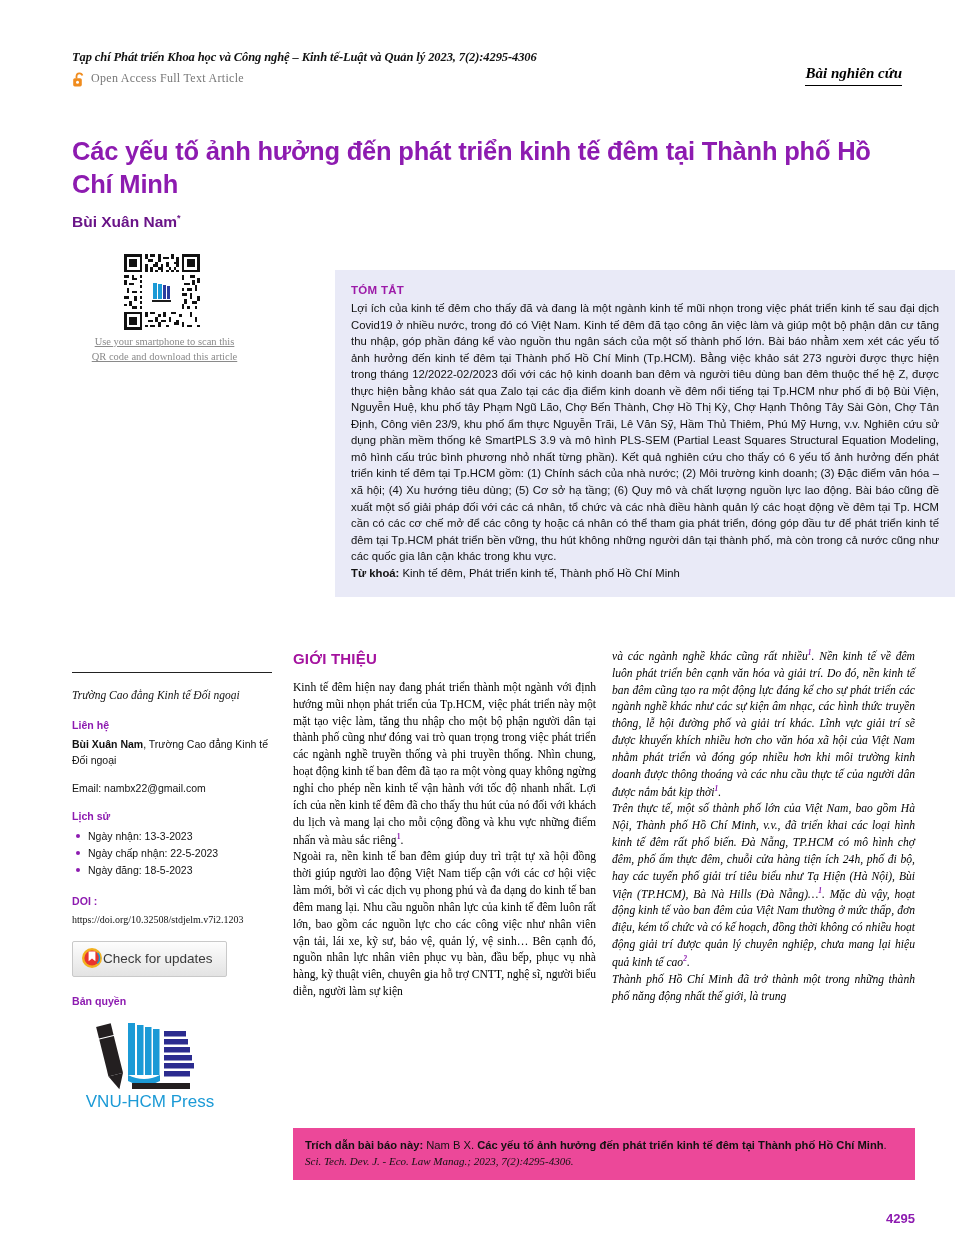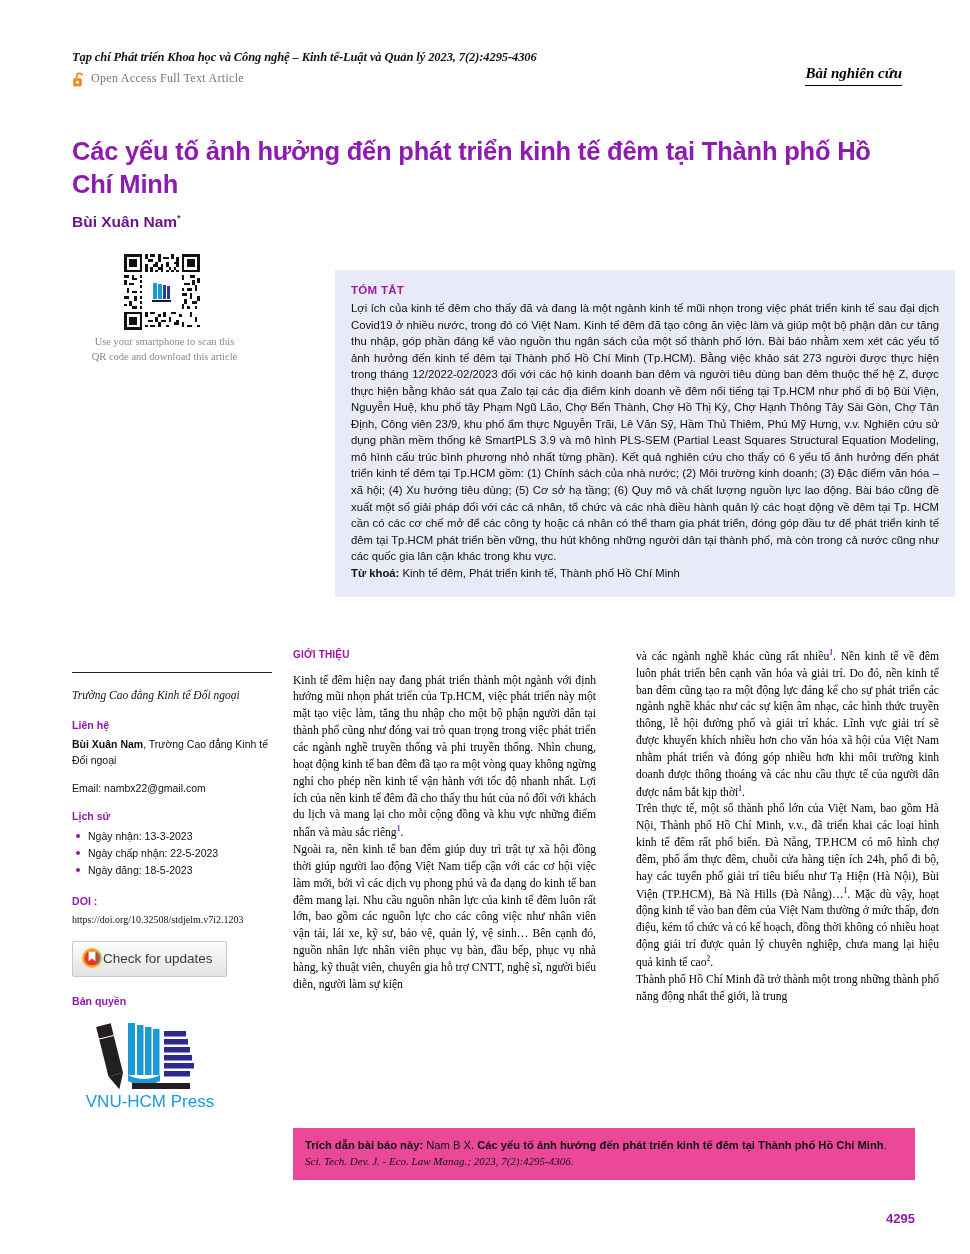--- a/index.html
+++ b/index.html
@@ -48,21 +48,21 @@
     position:absolute;left:72px;top:213px;
     font-size:15.5px;font-weight:700;color:#6a1488;
   }
   .author sup{font-size:9px;font-weight:700;vertical-align:super;}
 
   
   .qr-wrap{position:absolute;left:124px;top:254px;width:76px;height:76px;}
   .qr-cap{
     position:absolute;left:62px;top:334px;width:205px;text-align:center;
     font-family:"Liberation Serif","DejaVu Serif",serif;
-    font-size:10.5px;color:#8a8a8a;line-height:1.45;
+    font-size:10.5px;color:#8a8a8a;line-height:1.45;text-decoration:underline;
   }
 
   
   .abs-box{
     position:absolute;left:295px;top:270px;width:620px;
     background:#e9eaf7;
     padding:14px 16px 16px 16px;
     box-sizing:border-box;
     margin-left:40px;
   }
@@ -122,24 +122,24 @@
   }
   .press-logo{margin-top:14px;margin-left:8px;}
 
   
   .col{
     position:absolute;top:648px;width:303px;
     font-family:"Liberation Serif","DejaVu Serif",serif;
     font-size:11.6px;line-height:1.455;color:#000;text-align:justify;
   }
   .col-l{left:293px;}
-  .col-r{left:636px;}
+  .col-r{left:612px;font-style:italic;}
   .sec-h{
     font-family:"Liberation Sans","DejaVu Sans",sans-serif;
-    font-size:10px;font-weight:700;color:#a4129e;letter-spacing:.2px;
+    font-size:15px;font-weight:700;color:#a4129e;letter-spacing:.2px;
     margin:0 0 10px 0;
   }
   .col p{margin:0 0 0 0;text-indent:0;}
   .col p + p{margin-top:0;}
   sup.ref{font-size:7.5px;color:#8d1bb0;vertical-align:super;font-weight:700;}
 
   
   .cite-box{
     position:absolute;left:293px;top:1128px;width:622px;
     background:#ec4899;padding:9px 12px 10px 12px;box-sizing:border-box;

